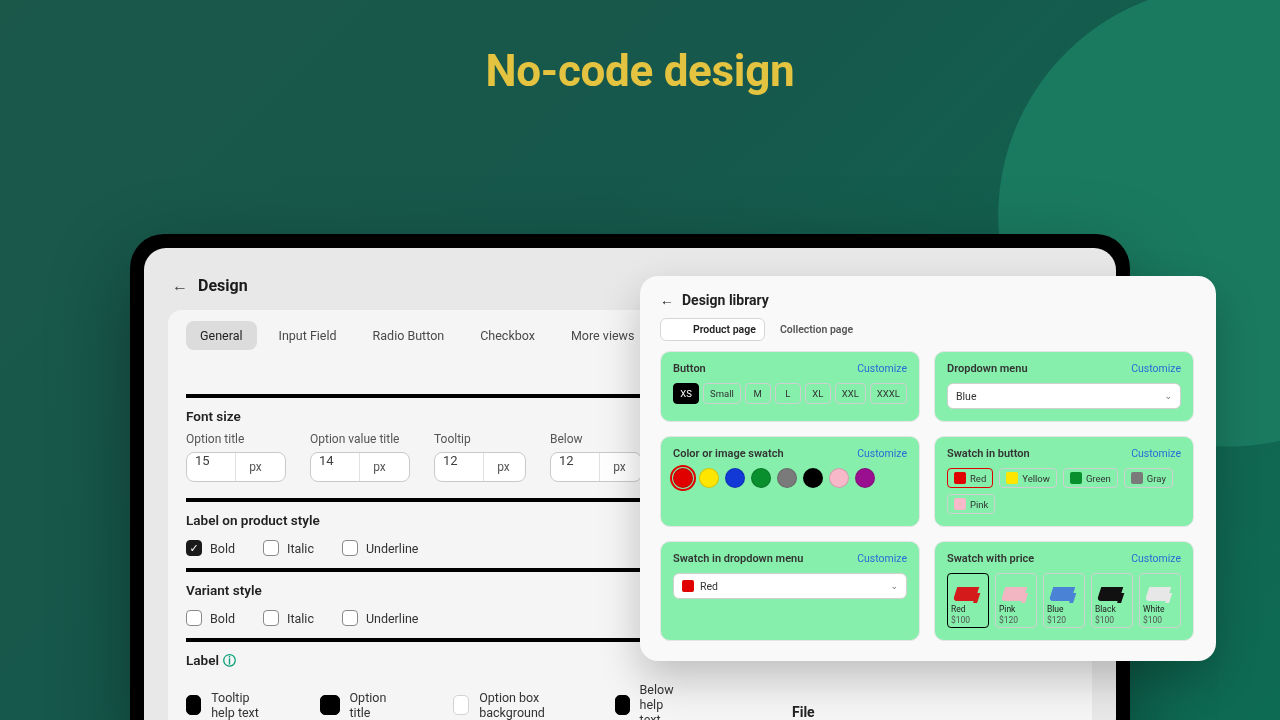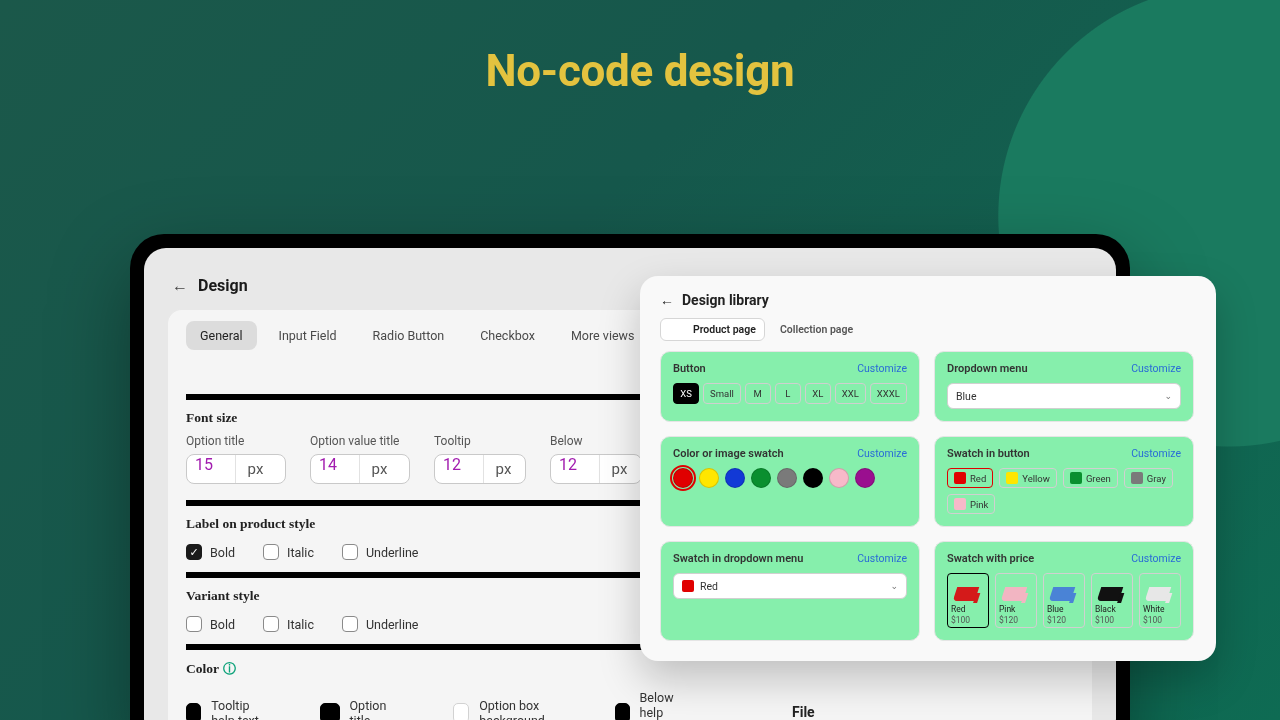--- a/index.html
+++ b/index.html
@@ -38,30 +38,30 @@
     background:#f5f5f5; border-radius:14px; padding:12px 18px 40px 18px; box-shadow:0 1px 0 rgba(0,0,0,.05) inset;
   }
   .tabs-row { display:flex; align-items:center; gap:8px; }
   .tab { padding:7px 14px; border-radius:8px; font-size:12.5px; font-weight:400; color:#4a4a4a; cursor:pointer; }
   .tab.active { background:#dcdcdc; color:#222; }
   .tab .chev { margin-left:4px; font-size:10px; }
   .tabs-spacer { flex:1; }
   .restore-row { display:flex; justify-content:flex-end; gap:8px; margin-top:8px; margin-bottom:6px;}
   .icon-btn { width:30px; height:30px; background:#dcdcdc; border-radius:8px; display:flex; align-items:center; justify-content:center; color:#777; font-size:14px;}
   .restore-btn { background:#fff; border:1px solid #c9c9c9; border-radius:8px; padding:6px 12px; font-size:12.5px; font-weight:600; color:#222; cursor:pointer;}
-  .sect { font-size:13.5px; font-weight:600; color:#222; padding:10px 0 8px; border-top:6px solid #000000; margin-top:6px;font-family:Liberation Serif, serif;}
+  .sect { font-size:13.5px; font-weight:600; color:#222; padding:10px 0 8px; border-top:4px solid #000000; margin-top:6px;}
   .sect:first-of-type { border-top:none; margin-top:0;}
   .sect .help { color:#0fa37b; margin-left:4px; font-size:13px; font-weight:700;}
   .fs-grid { display:flex; gap:24px; padding-bottom:10px;}
   .fs-col { display:flex; flex-direction:column; gap:6px; width:100px;}
   .fs-col.small { width:92px;}
   .fs-col .lbl { font-size:12px; color:#555;}
   .px-input { display:flex; border:1px solid #c9c9c9; border-radius:8px; background:#fff; overflow:hidden; height:30px;}
-  .px-input .num { width:48px; padding:0 8px; font-size:16px; color:#a21caf; border:none; background:transparent;}
-  .px-input .unit { width:40px; display:flex; align-items:center; justify-content:center; font-size:15px; color:#555; border-left:1px solid #e2e2e2;}
+  .px-input .num { width:48px; padding:0 8px; font-size:13px; color:#404040; border:none; background:transparent;}
+  .px-input .unit { width:40px; display:flex; align-items:center; justify-content:center; font-size:12px; color:#555; border-left:1px solid #e2e2e2;}
   .chk-row { display:flex; gap:28px; padding:4px 0 6px;}
   .chk { display:flex; align-items:center; gap:8px; font-size:12.5px; color:#333;}
   .chkbox { width:16px; height:16px; border:1.5px solid #8a8a8a; border-radius:4px; display:flex; align-items:center; justify-content:center; background:#fff; font-size:11px; color:#fff;}
   .chkbox.on { background:#1a1a1a; border-color:#1a1a1a;}
   .color-grid { display:grid; grid-template-columns: 1fr 1fr 1fr 1fr; gap:10px 60px; max-width:430px; padding-top:4px;}
   .color-item { display:flex; align-items:center; gap:10px; font-size:12.5px; color:#333;}
   .sw { width:26px; height:20px; border-radius:5px; border:1px solid #d2d2d2;}
   .sw.black { background:#000; border-color:#000;}
   .sw.white { background:#fff;}
   .right-preview { position:absolute; right:24px; bottom:20px; width:300px; font-size:12px; color:#555;}
@@ -191,21 +191,21 @@
           <label class="chk">
               <span class="chkbox"></span>
               <span>Italic</span>
             </label>
           <label class="chk">
               <span class="chkbox"></span>
               <span>Underline</span>
             </label>
         </div>
 
-        <div class="sect"><span>Color</span><span class="help">ⓘ</span></div>
+        <div class="sect"><span>Label</span><span class="help">ⓘ</span></div>
         <div class="color-grid" id="color-grid">
             <div class="color-item">
               <span class="sw black"></span>
               <span>Tooltip help text</span>
             </div>
             <div class="color-item">
               <span class="sw black"></span>
               <span>Option title</span>
             </div>
             <div class="color-item">

